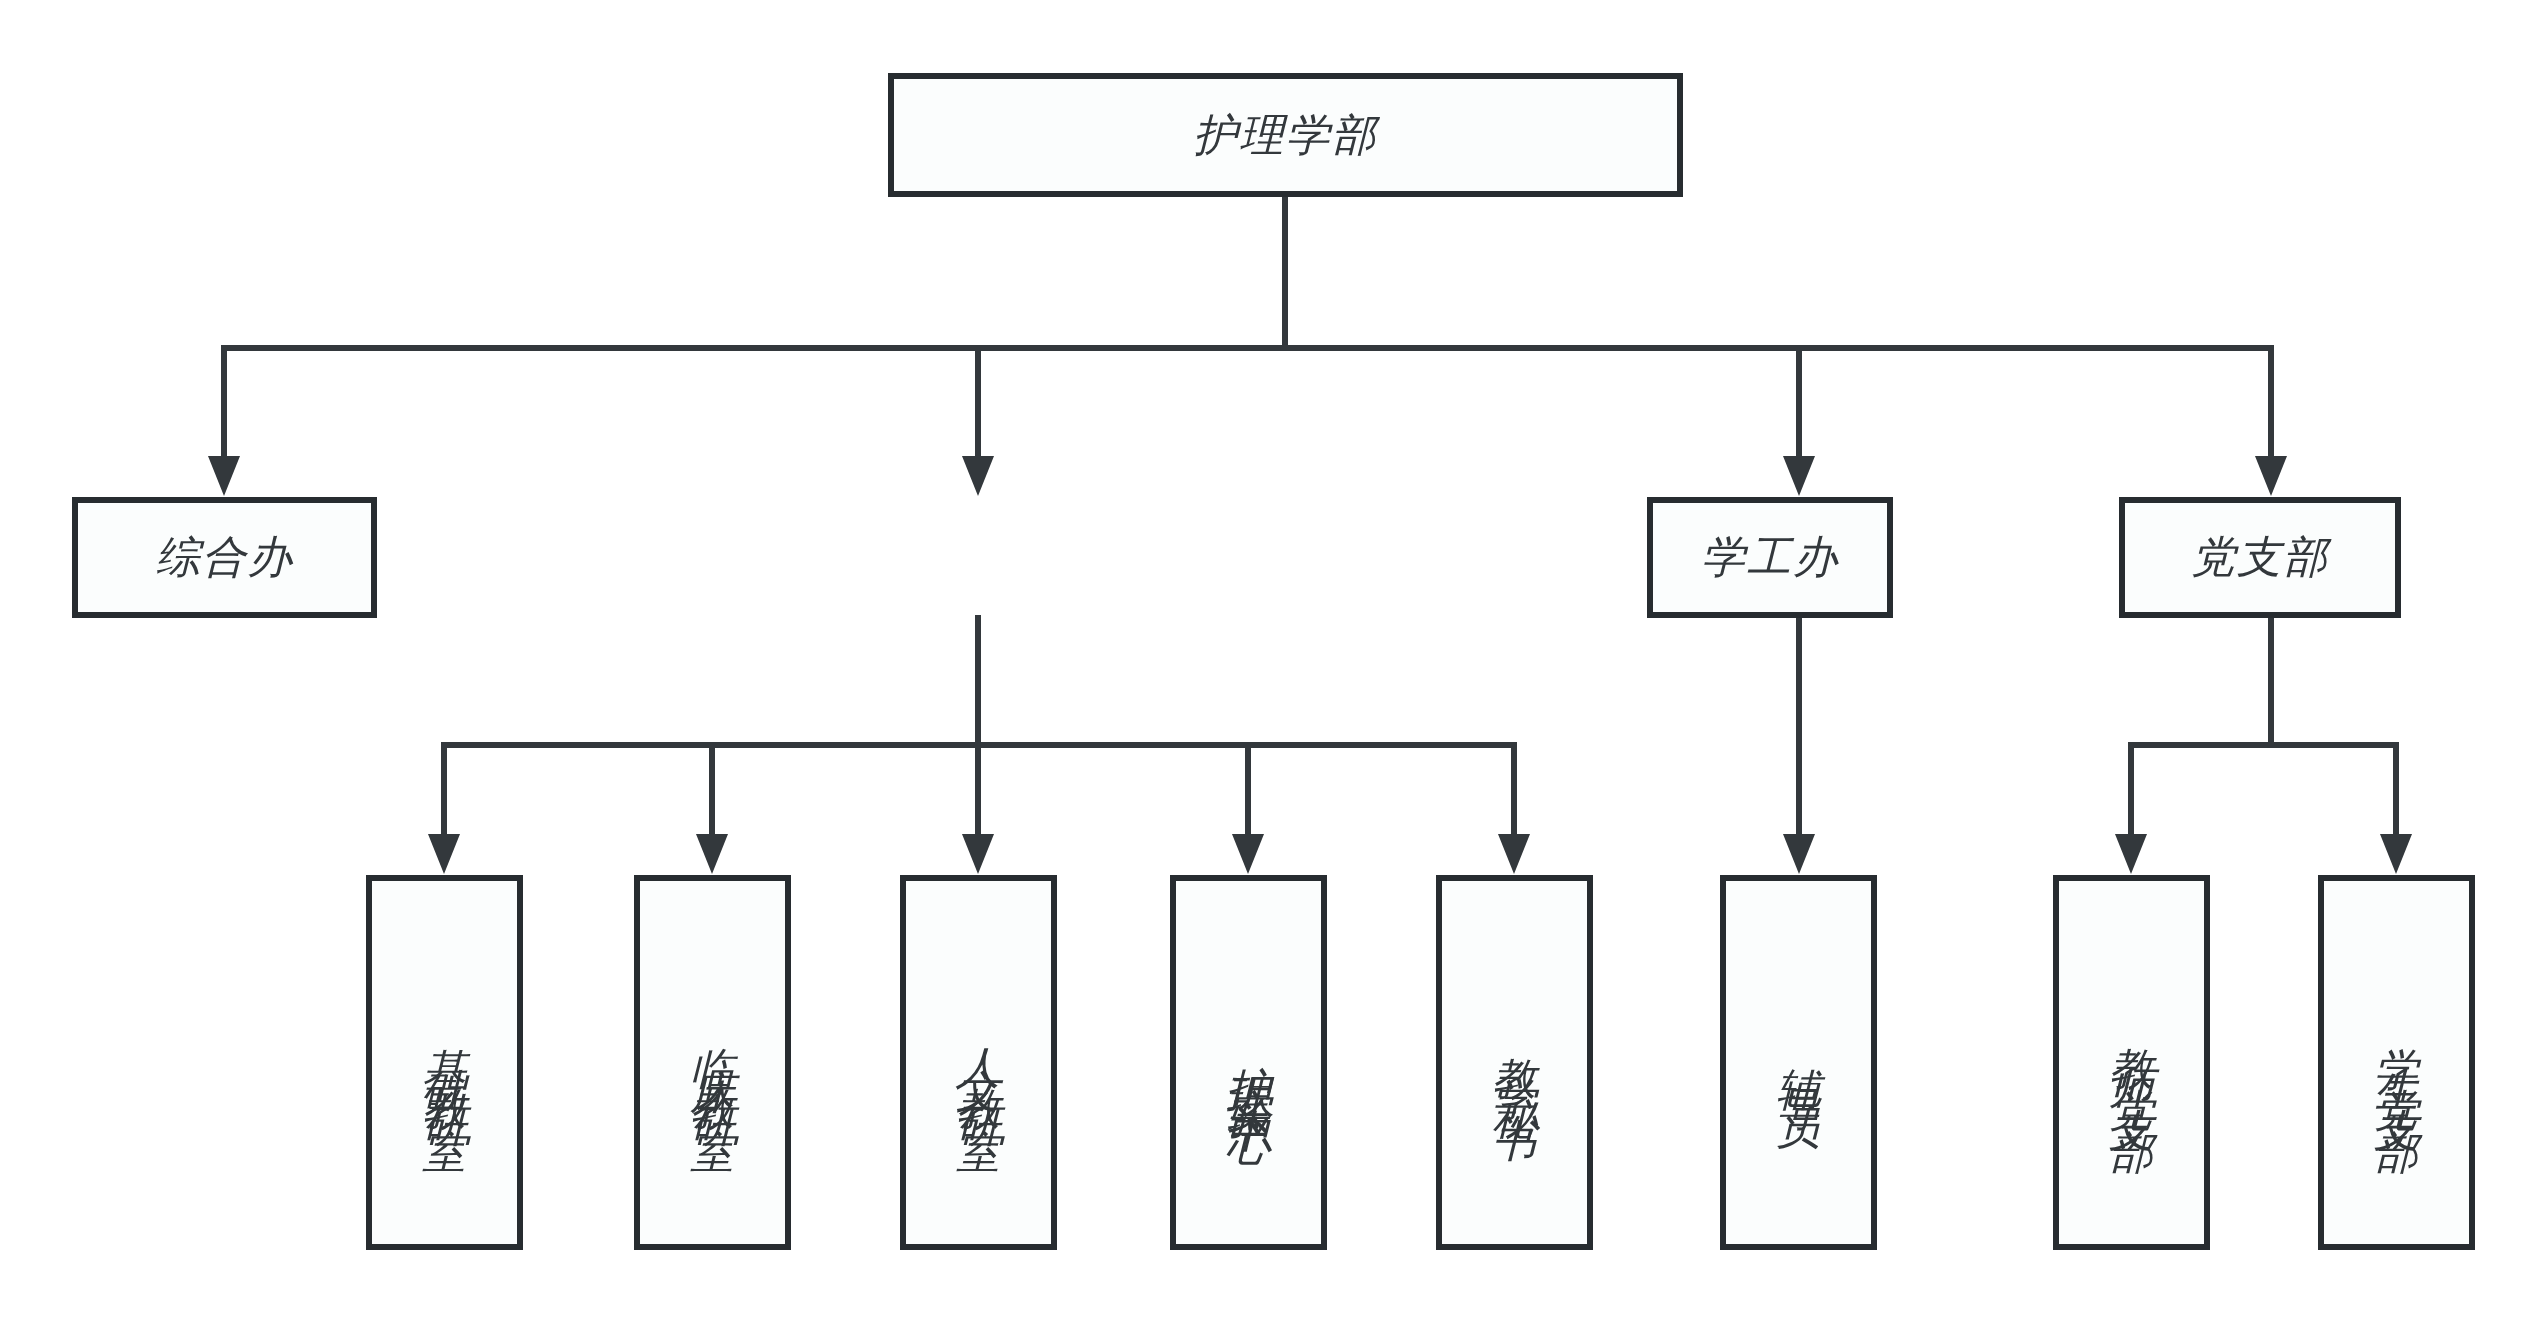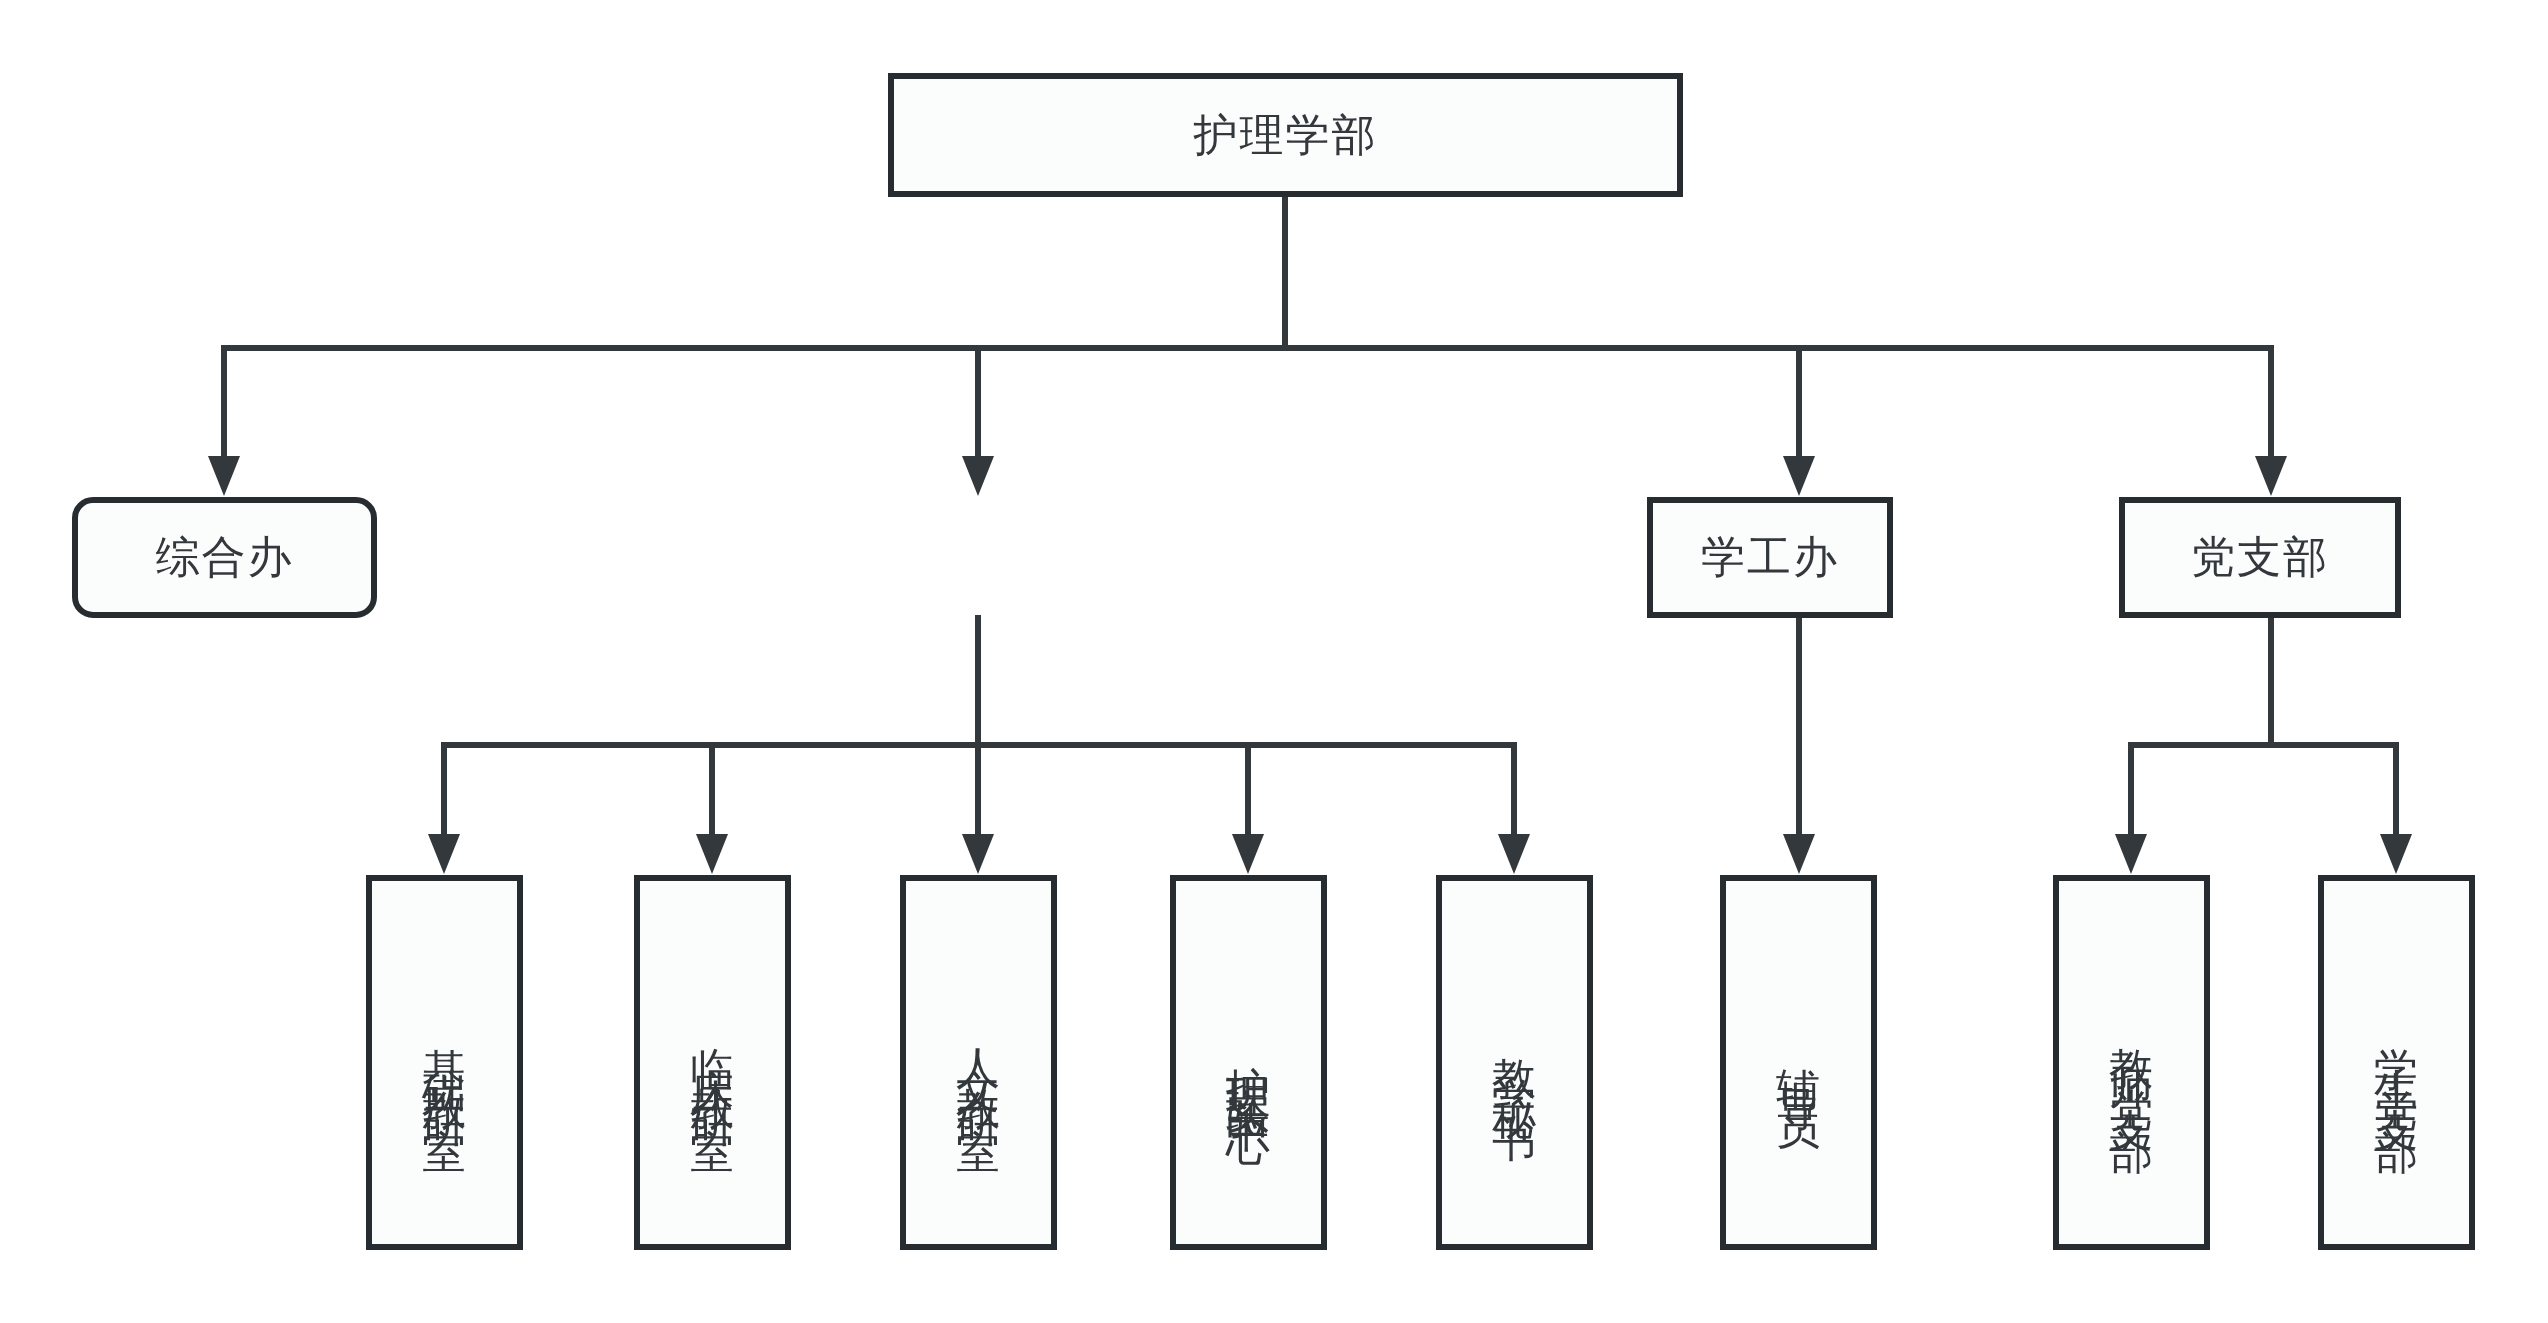--- a/index.html
+++ b/index.html
@@ -27,20 +27,21 @@
     position: absolute;
     background: var(--fill);
     border: 6px solid var(--border);
     color: var(--ink);
     display: flex;
     align-items: center;
     justify-content: center;
     font-size: 44px;
     letter-spacing: 2px;
     text-align: center;
+    font-style: italic;
   }
   .node.vbox span {
     writing-mode: vertical-rl;
     text-orientation: upright;
     letter-spacing: 20px;
     line-height: 1;
   }
   .node.vbox.tight span { letter-spacing: 11px; }
 </style>
 </head>
@@ -83,21 +84,21 @@
     <path class="wire" d="M2131 742 V838"></path>
     <path class="wire" d="M2396 742 V838"></path>
     <path class="arrow" d="M2115 834 L2147 834 L2131 874 Z"></path>
     <path class="arrow" d="M2380 834 L2412 834 L2396 874 Z"></path>
   </svg>
 
   <div class="node" style="left:888px; top:73px; width:795px; height:124px;">
     <span>护理学部</span>
   </div>
 
-  <div class="node" style="left:72px; top:497px; width:305px; height:121px;border-radius:21px;">
+  <div class="node" style="left:72px; top:497px; width:305px; height:121px;">
     <span>综合办</span>
   </div>
   <div class="node" style="left:1647px; top:497px; width:246px; height:121px;">
     <span>学工办</span>
   </div>
   <div class="node" style="left:2119px; top:497px; width:282px; height:121px;">
     <span>党支部</span>
   </div>
 
   <div class="node vbox" style="left:366px; top:875px; width:157px; height:375px;">

